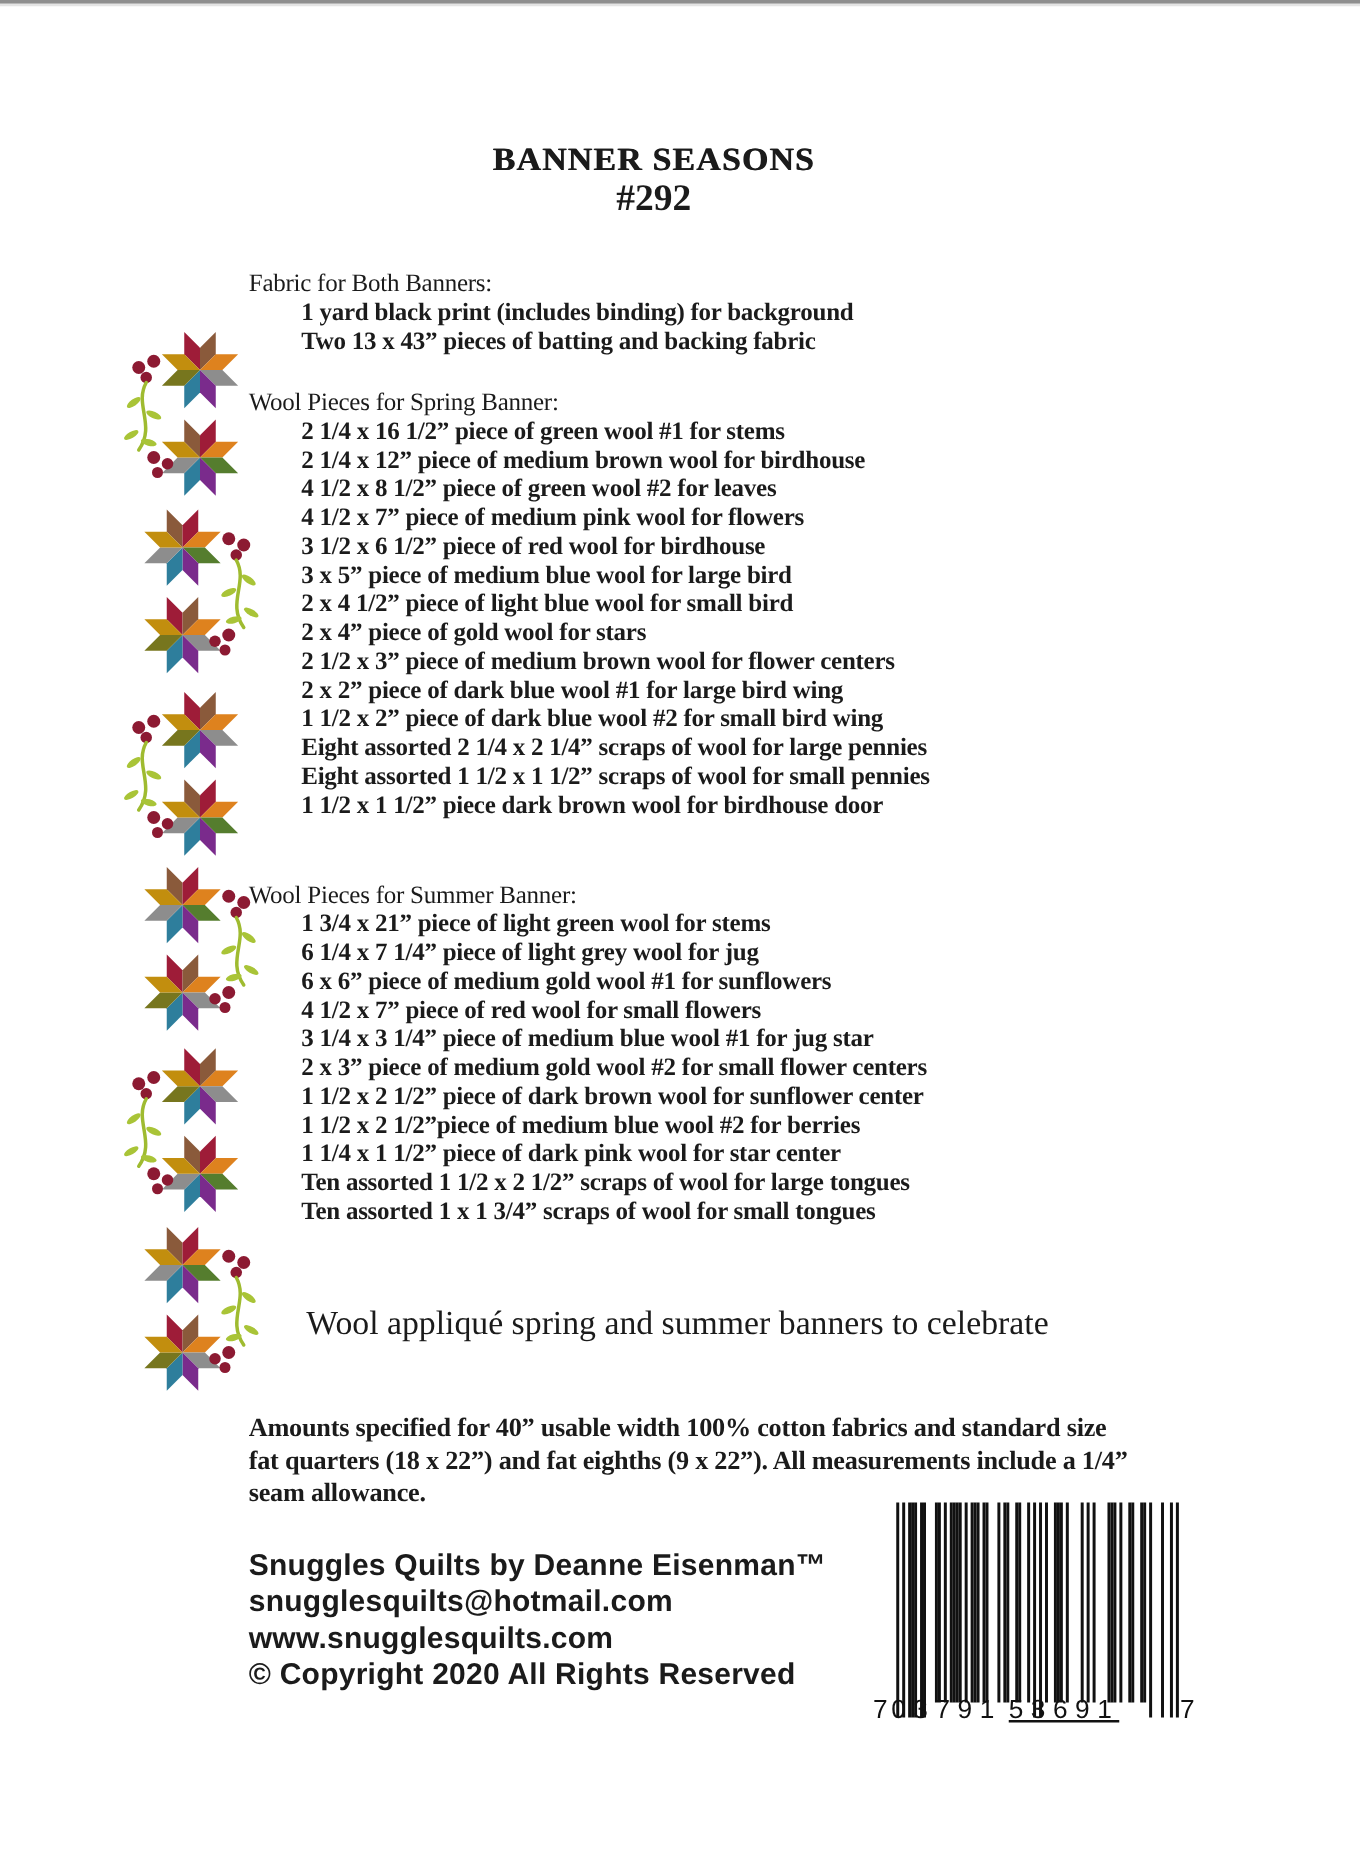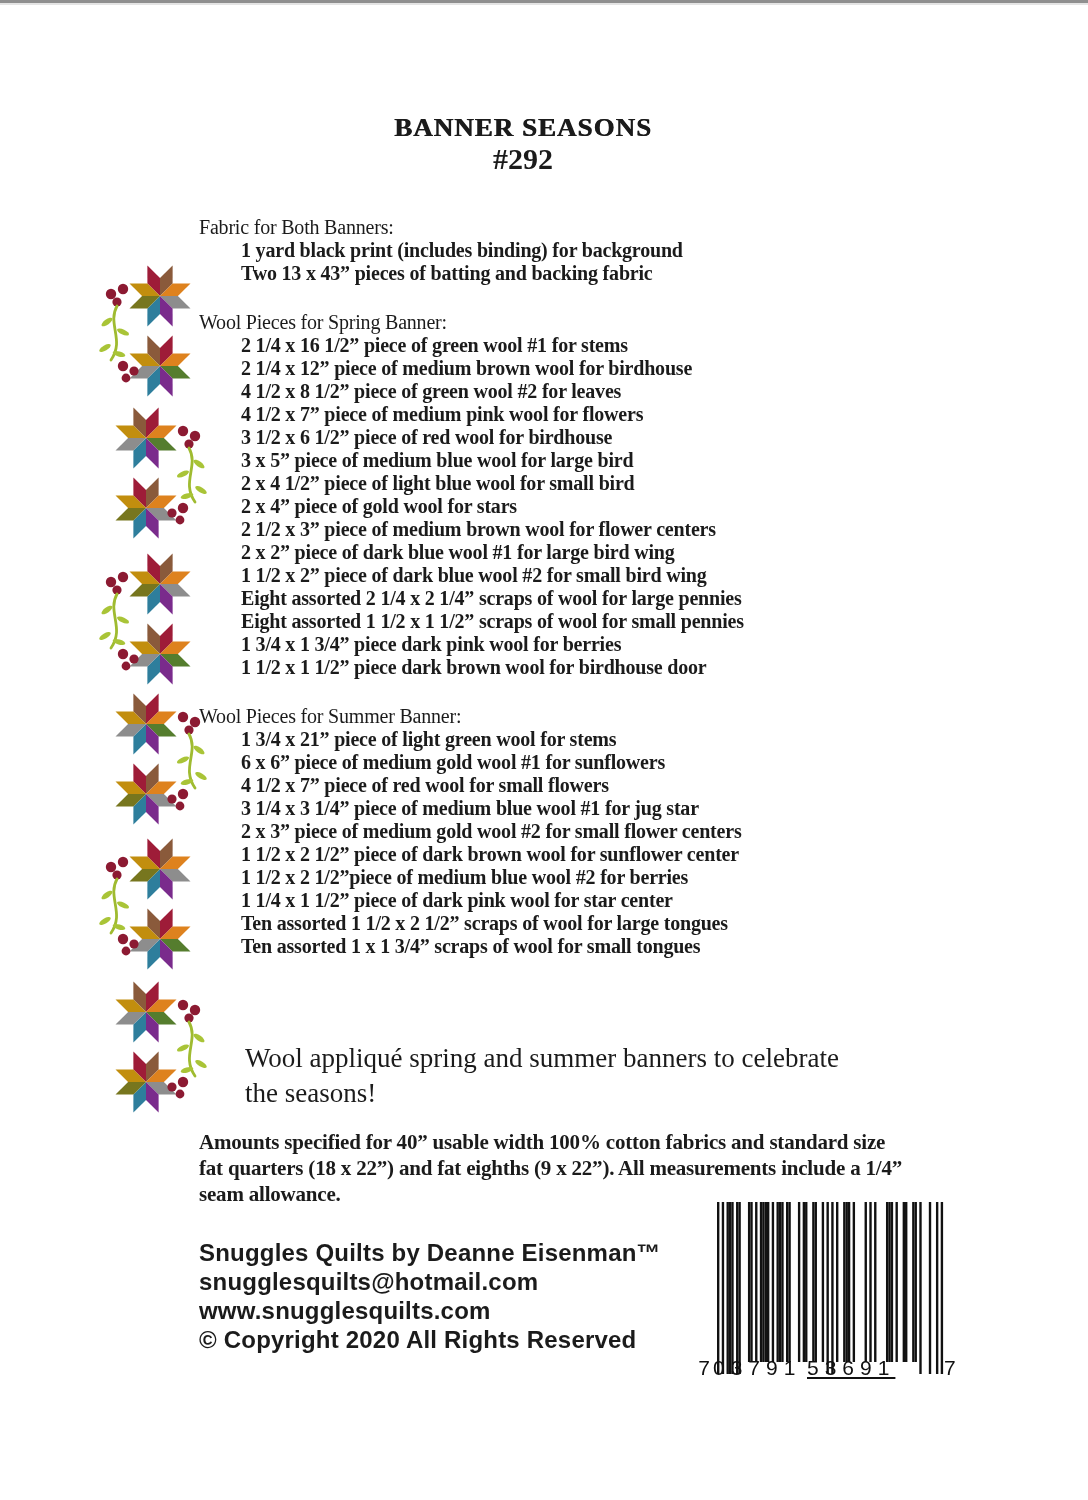--- a/index.html
+++ b/index.html
@@ -284,41 +284,40 @@
       <div class="mitem">4 1/2 x 7” piece of medium pink wool for flowers</div>
       <div class="mitem">3 1/2 x 6 1/2” piece of red wool for birdhouse</div>
       <div class="mitem">3 x 5” piece of medium blue wool for large bird</div>
       <div class="mitem">2 x 4 1/2” piece of light blue wool for small bird</div>
       <div class="mitem">2 x 4” piece of gold wool for stars</div>
       <div class="mitem">2 1/2 x 3” piece of medium brown wool for flower centers</div>
       <div class="mitem">2 x 2” piece of dark blue wool #1 for large bird wing</div>
       <div class="mitem">1 1/2 x 2” piece of dark blue wool #2 for small bird wing</div>
       <div class="mitem">Eight assorted 2 1/4 x 2 1/4” scraps of wool for large pennies</div>
       <div class="mitem">Eight assorted 1 1/2 x 1 1/2” scraps of wool for small pennies</div>
-      <div class="mitem">1 3/4 x 1 3/4” piece dark pink wool for berries</div>
       <div class="mitem">1 1/2 x 1 1/2” piece dark brown wool for birdhouse door</div>
     </div>
     <div class="abs materials" style="top: 705px;">
       <div class="mhead">Wool Pieces for Summer Banner:</div>
       <div class="mitem">1 3/4 x 21” piece of light green wool for stems</div>
+      <div class="mitem">6 1/4 x 7 1/4” piece of light grey wool for jug</div>
       <div class="mitem">6 x 6” piece of medium gold wool #1 for sunflowers</div>
       <div class="mitem">4 1/2 x 7” piece of red wool for small flowers</div>
       <div class="mitem">3 1/4 x 3 1/4” piece of medium blue wool #1 for jug star</div>
       <div class="mitem">2 x 3” piece of medium gold wool #2 for small flower centers</div>
       <div class="mitem">1 1/2 x 2 1/2” piece of dark brown wool for sunflower center</div>
       <div class="mitem">1 1/2 x 2 1/2”piece of medium blue wool #2 for berries</div>
       <div class="mitem">1 1/4 x 1 1/2” piece of dark pink wool for star center</div>
       <div class="mitem">Ten assorted 1 1/2 x 2 1/2” scraps of wool for large tongues</div>
       <div class="mitem">Ten assorted 1 x 1 3/4” scraps of wool for small tongues</div>
     </div>
   </div>
 
 <div class="abs tagline">
     <div>Wool appliqué spring and summer banners to celebrate</div>
-    <div>the seasons!</div>
   </div>
 
 <div class="abs note">
     <div>Amounts specified for 40” usable width 100% cotton fabrics and standard size</div>
     <div>fat quarters (18 x 22”) and fat eighths (9 x 22”).  All measurements include a 1/4”</div>
     <div>seam allowance.</div>
   </div>
 
 <div class="abs publisher">
   <div>Snuggles Quilts by Deanne Eisenman™</div>

